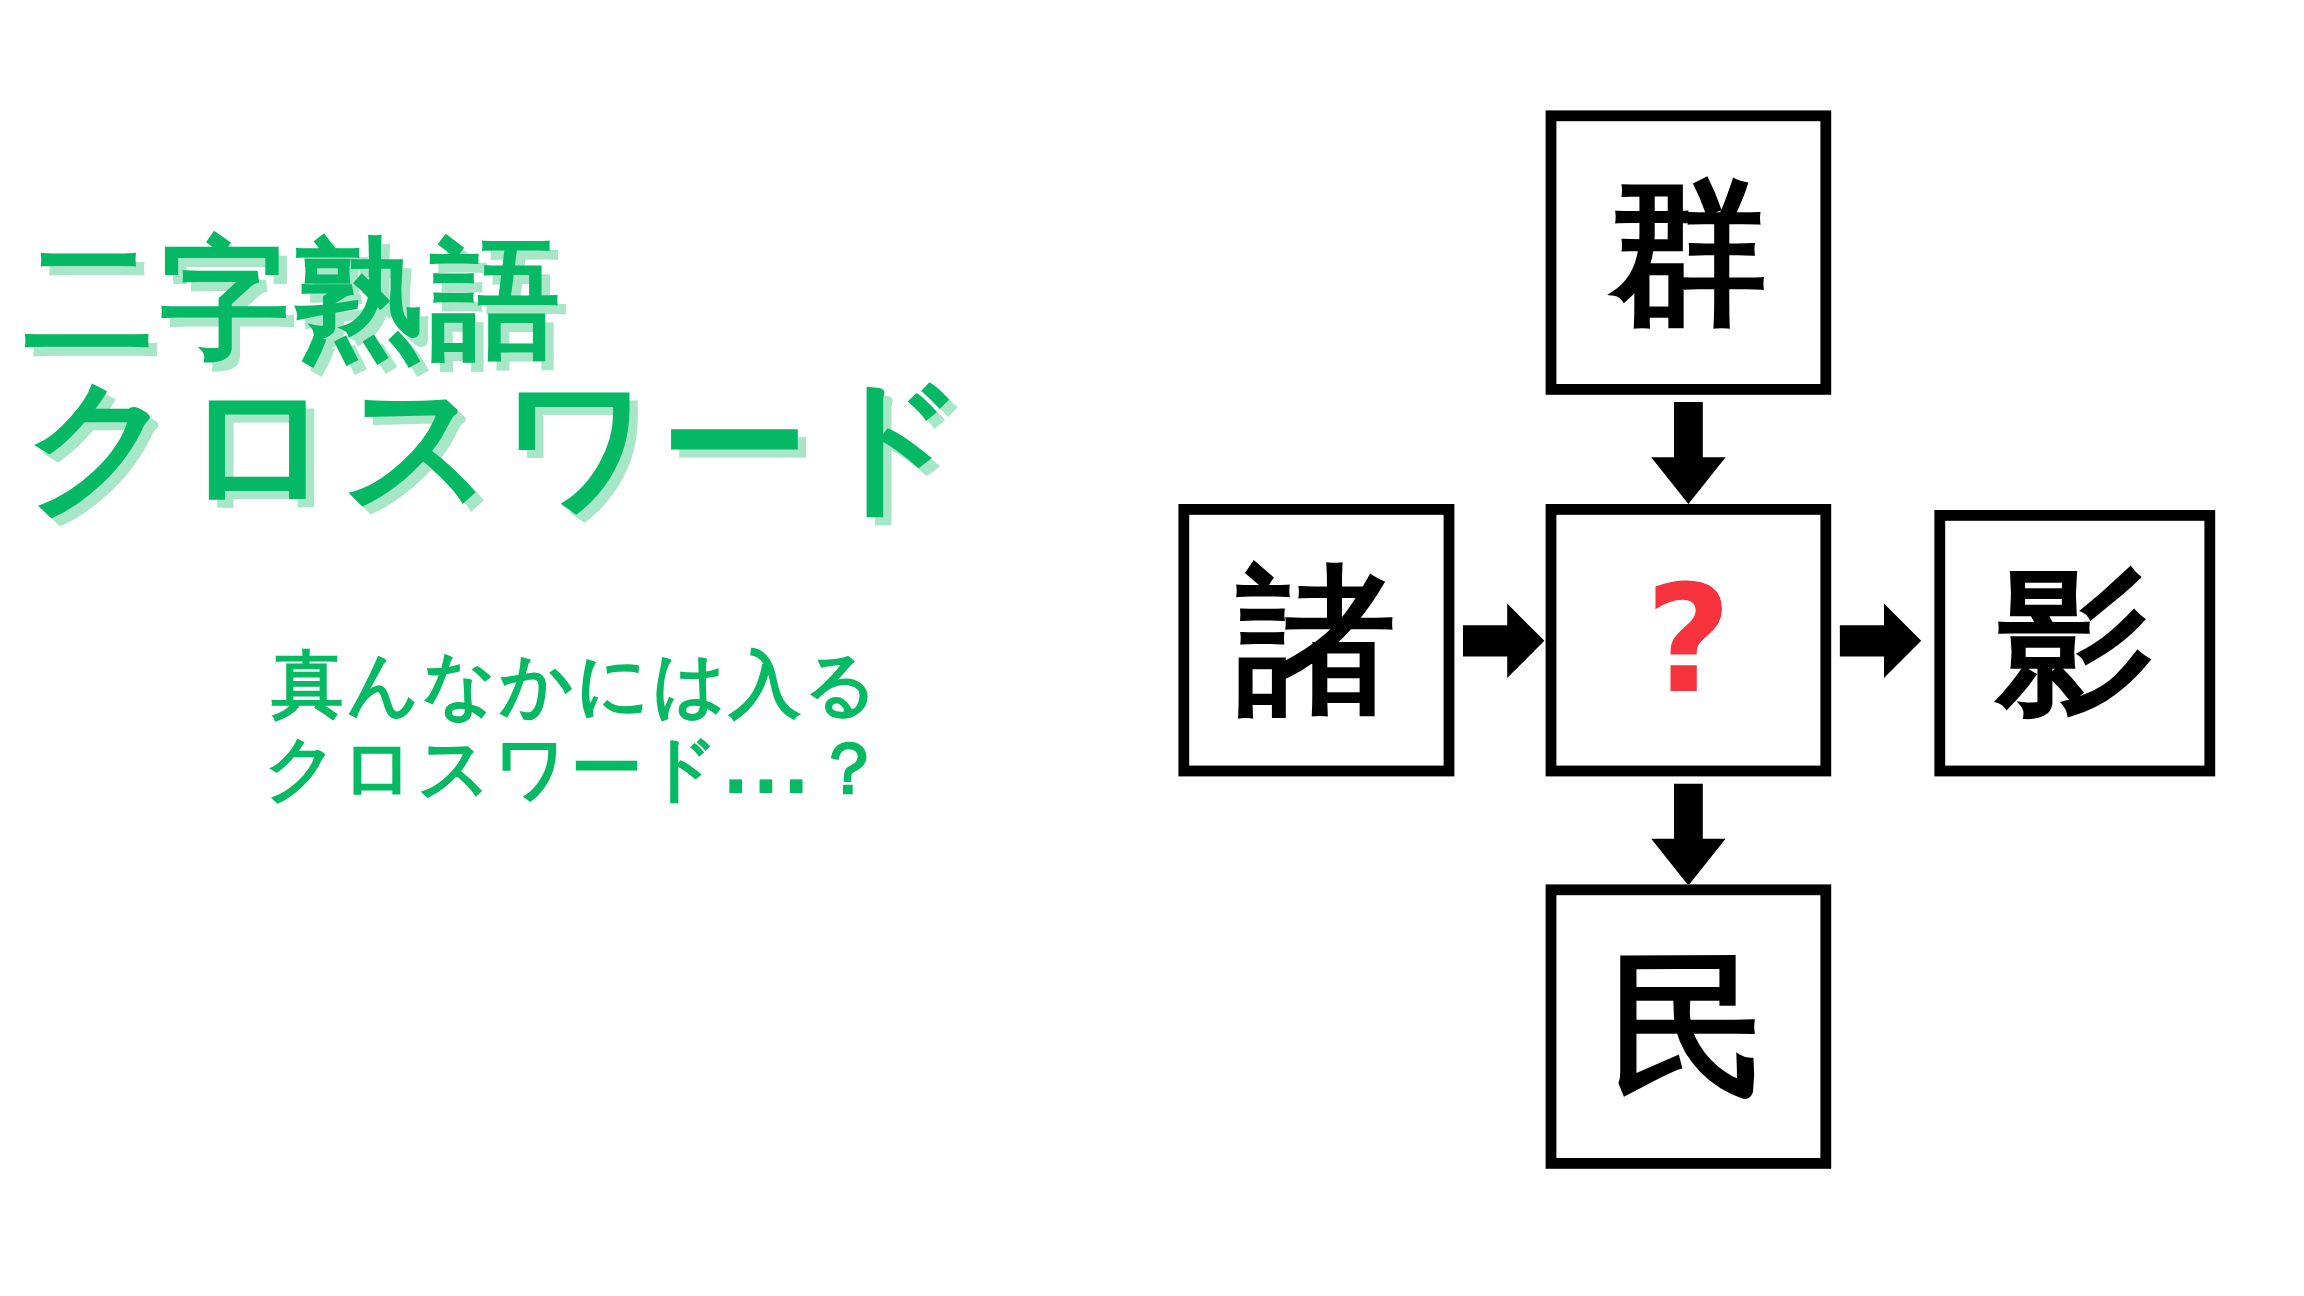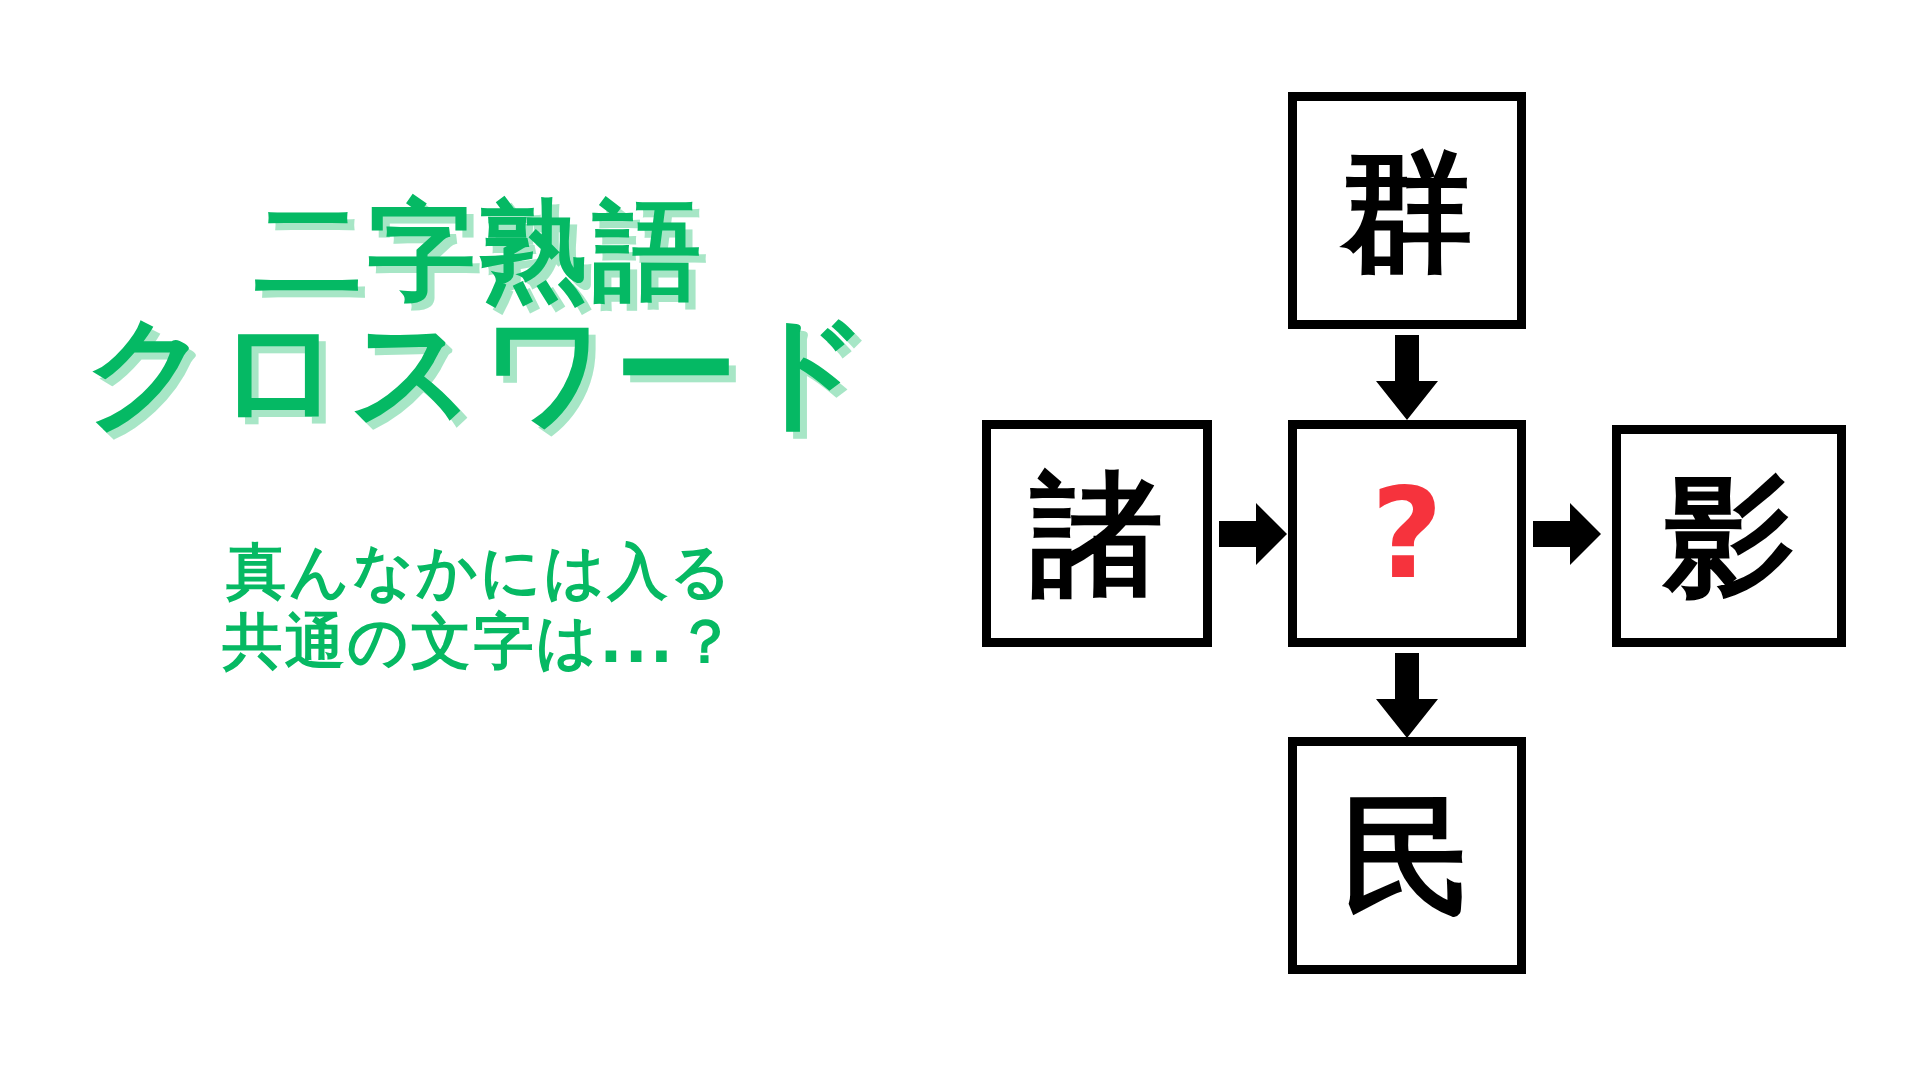--- a/index.html
+++ b/index.html
@@ -28,21 +28,22 @@
     top: 0;
     width: 960px;
     height: 1080px;
   }
 
   .title-block {
     position: absolute;
     left: 0;
     top: 196px;
     width: 960px;
-    text-align: center;
+    text-align: left;
+    padding-left: 20px;
   }
 
   .title-line {
     display: block;
     font-family: "DejaVu Sans", "Liberation Sans", sans-serif;
     font-weight: 700;
     color: #05B964;
     line-height: 1.02;
     letter-spacing: 0.045em;
     text-shadow: 7px 7px 0 #A7E6C6;
@@ -126,21 +127,21 @@
 
   <div id="left-panel">
 
     <div class="title-block">
       <span class="title-line l1">二字熟語</span>
       <span class="title-line l2">クロスワード</span>
     </div>
 
     <div class="subtitle-block">
       <span class="sub-line">真んなかには入る</span>
-      <span class="sub-line">共通の文字は...？</span>
+      <span class="sub-line">クロスワード...？</span>
     </div>
 
   </div>
 
   <div id="puzzle">
 
     <div class="cell cell-top">
       <span class="glyph">群</span>
     </div>
 

